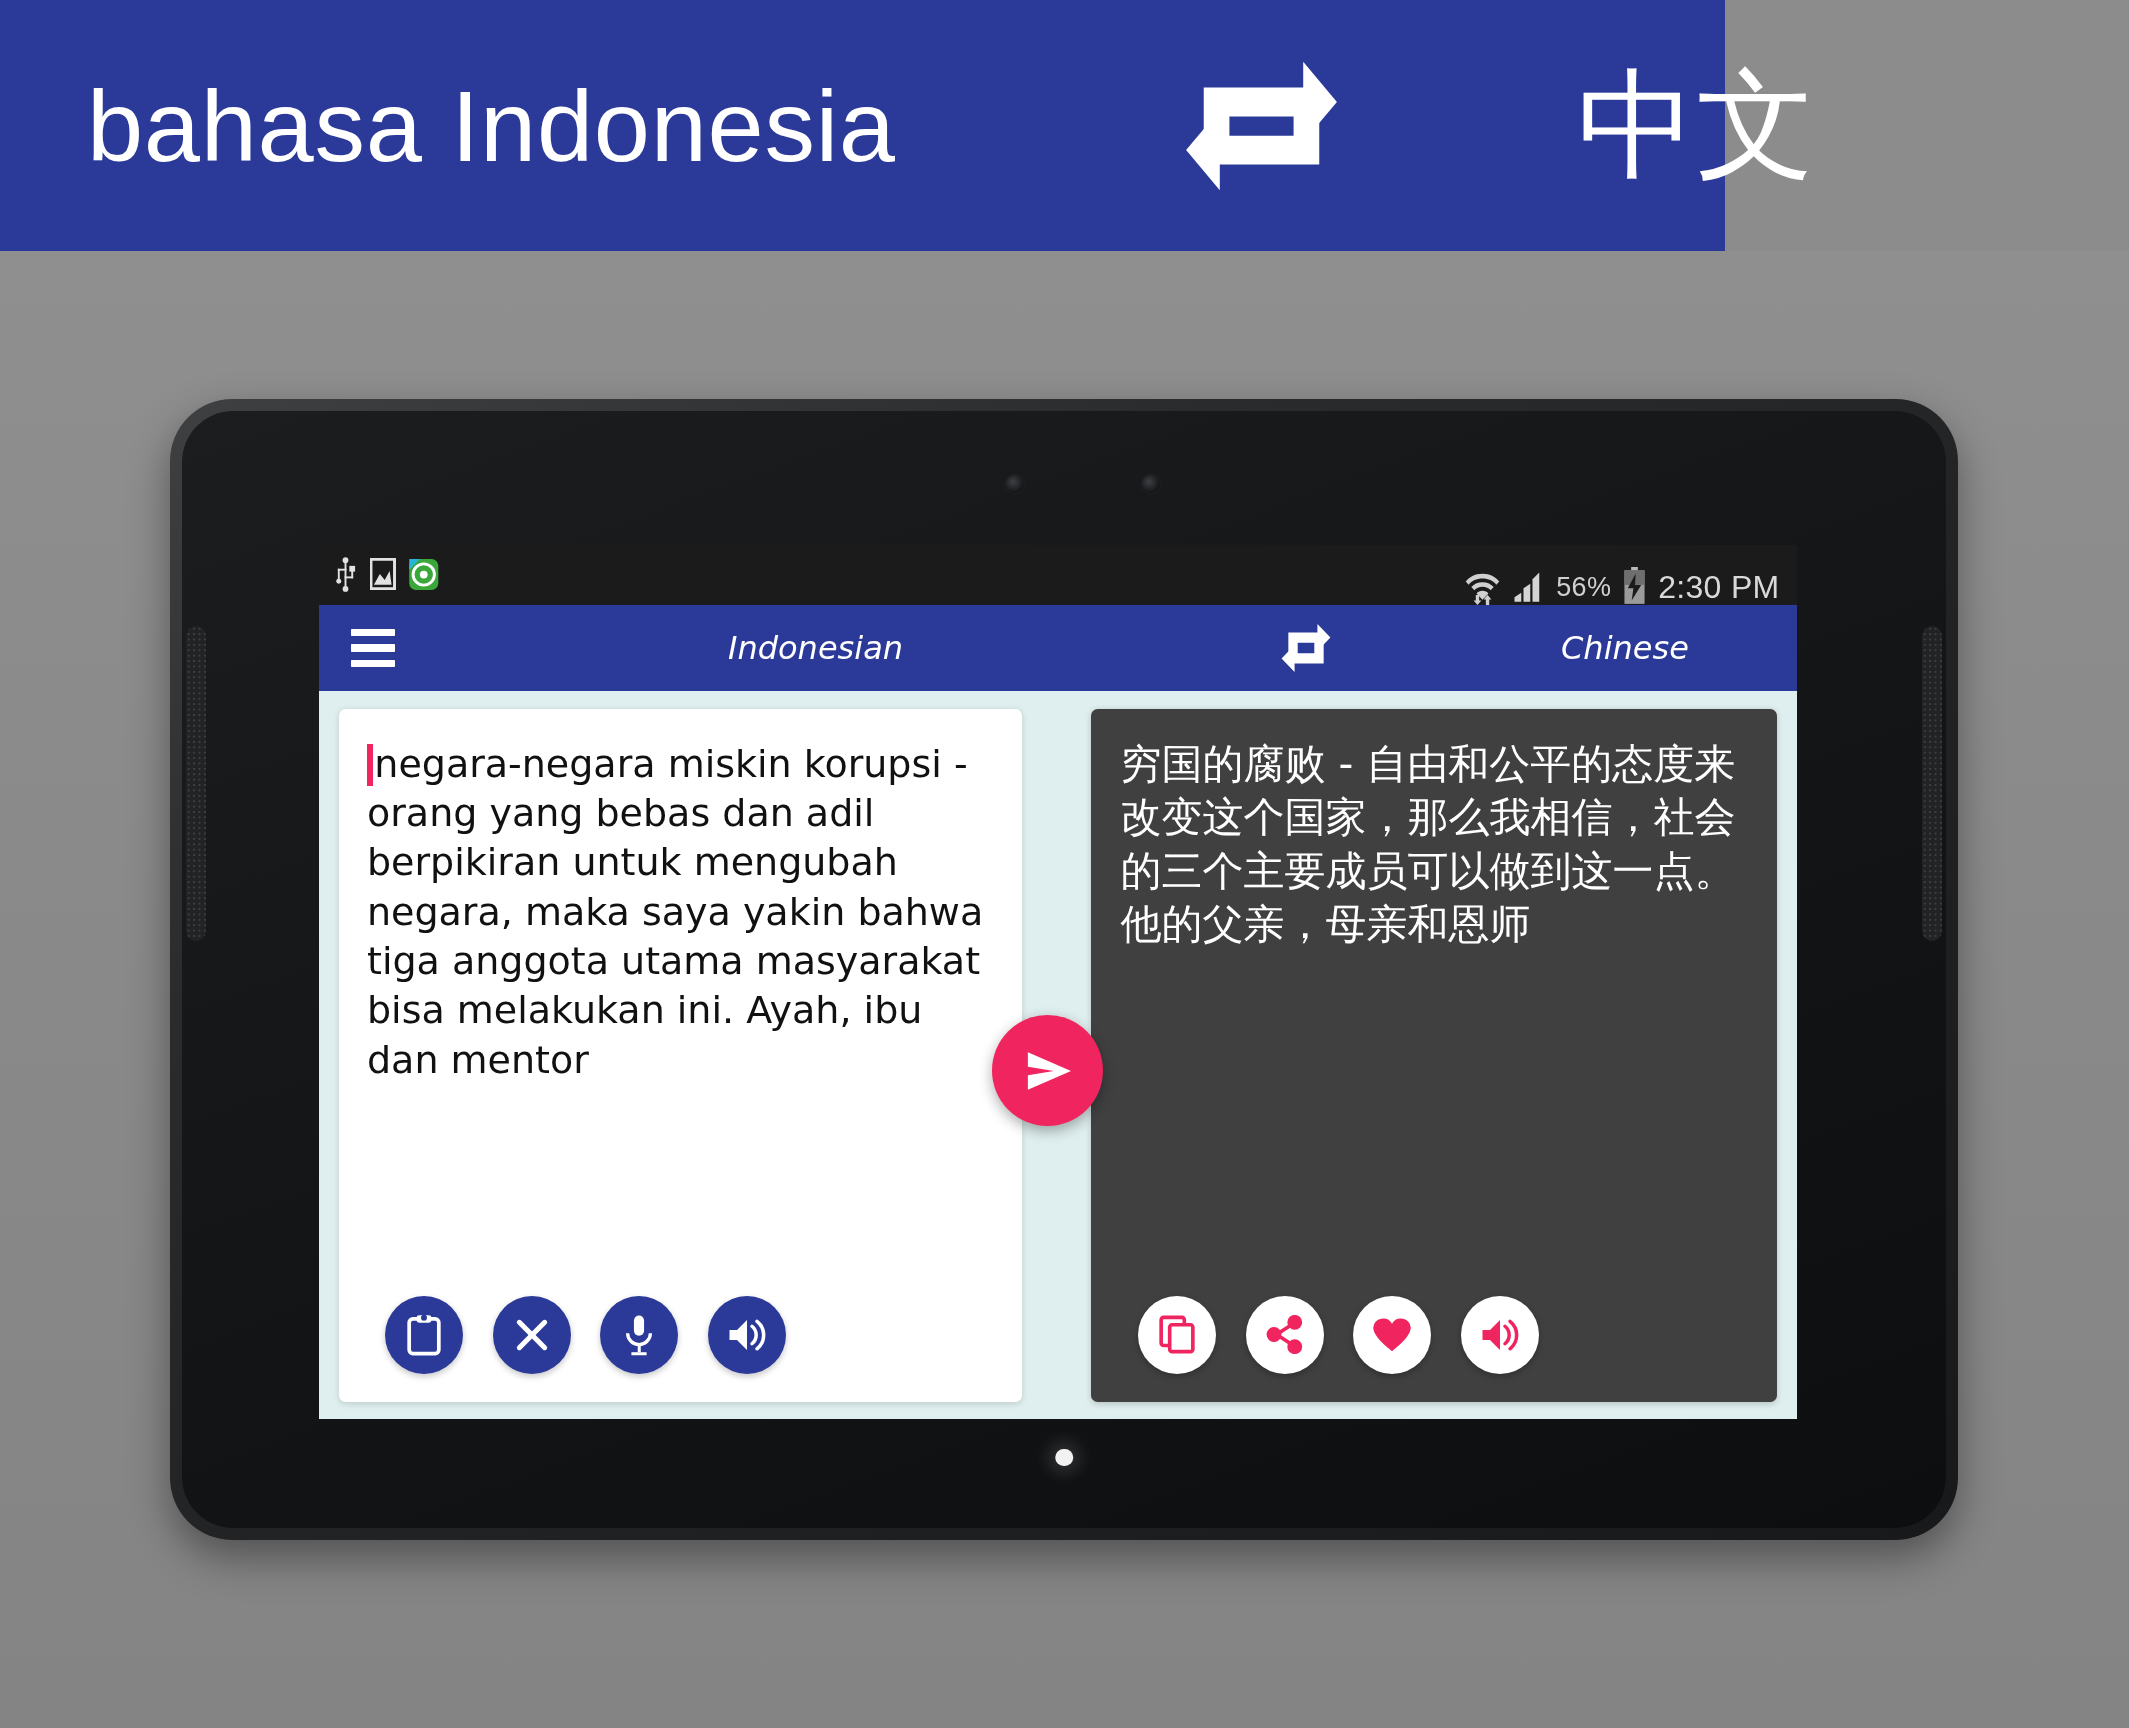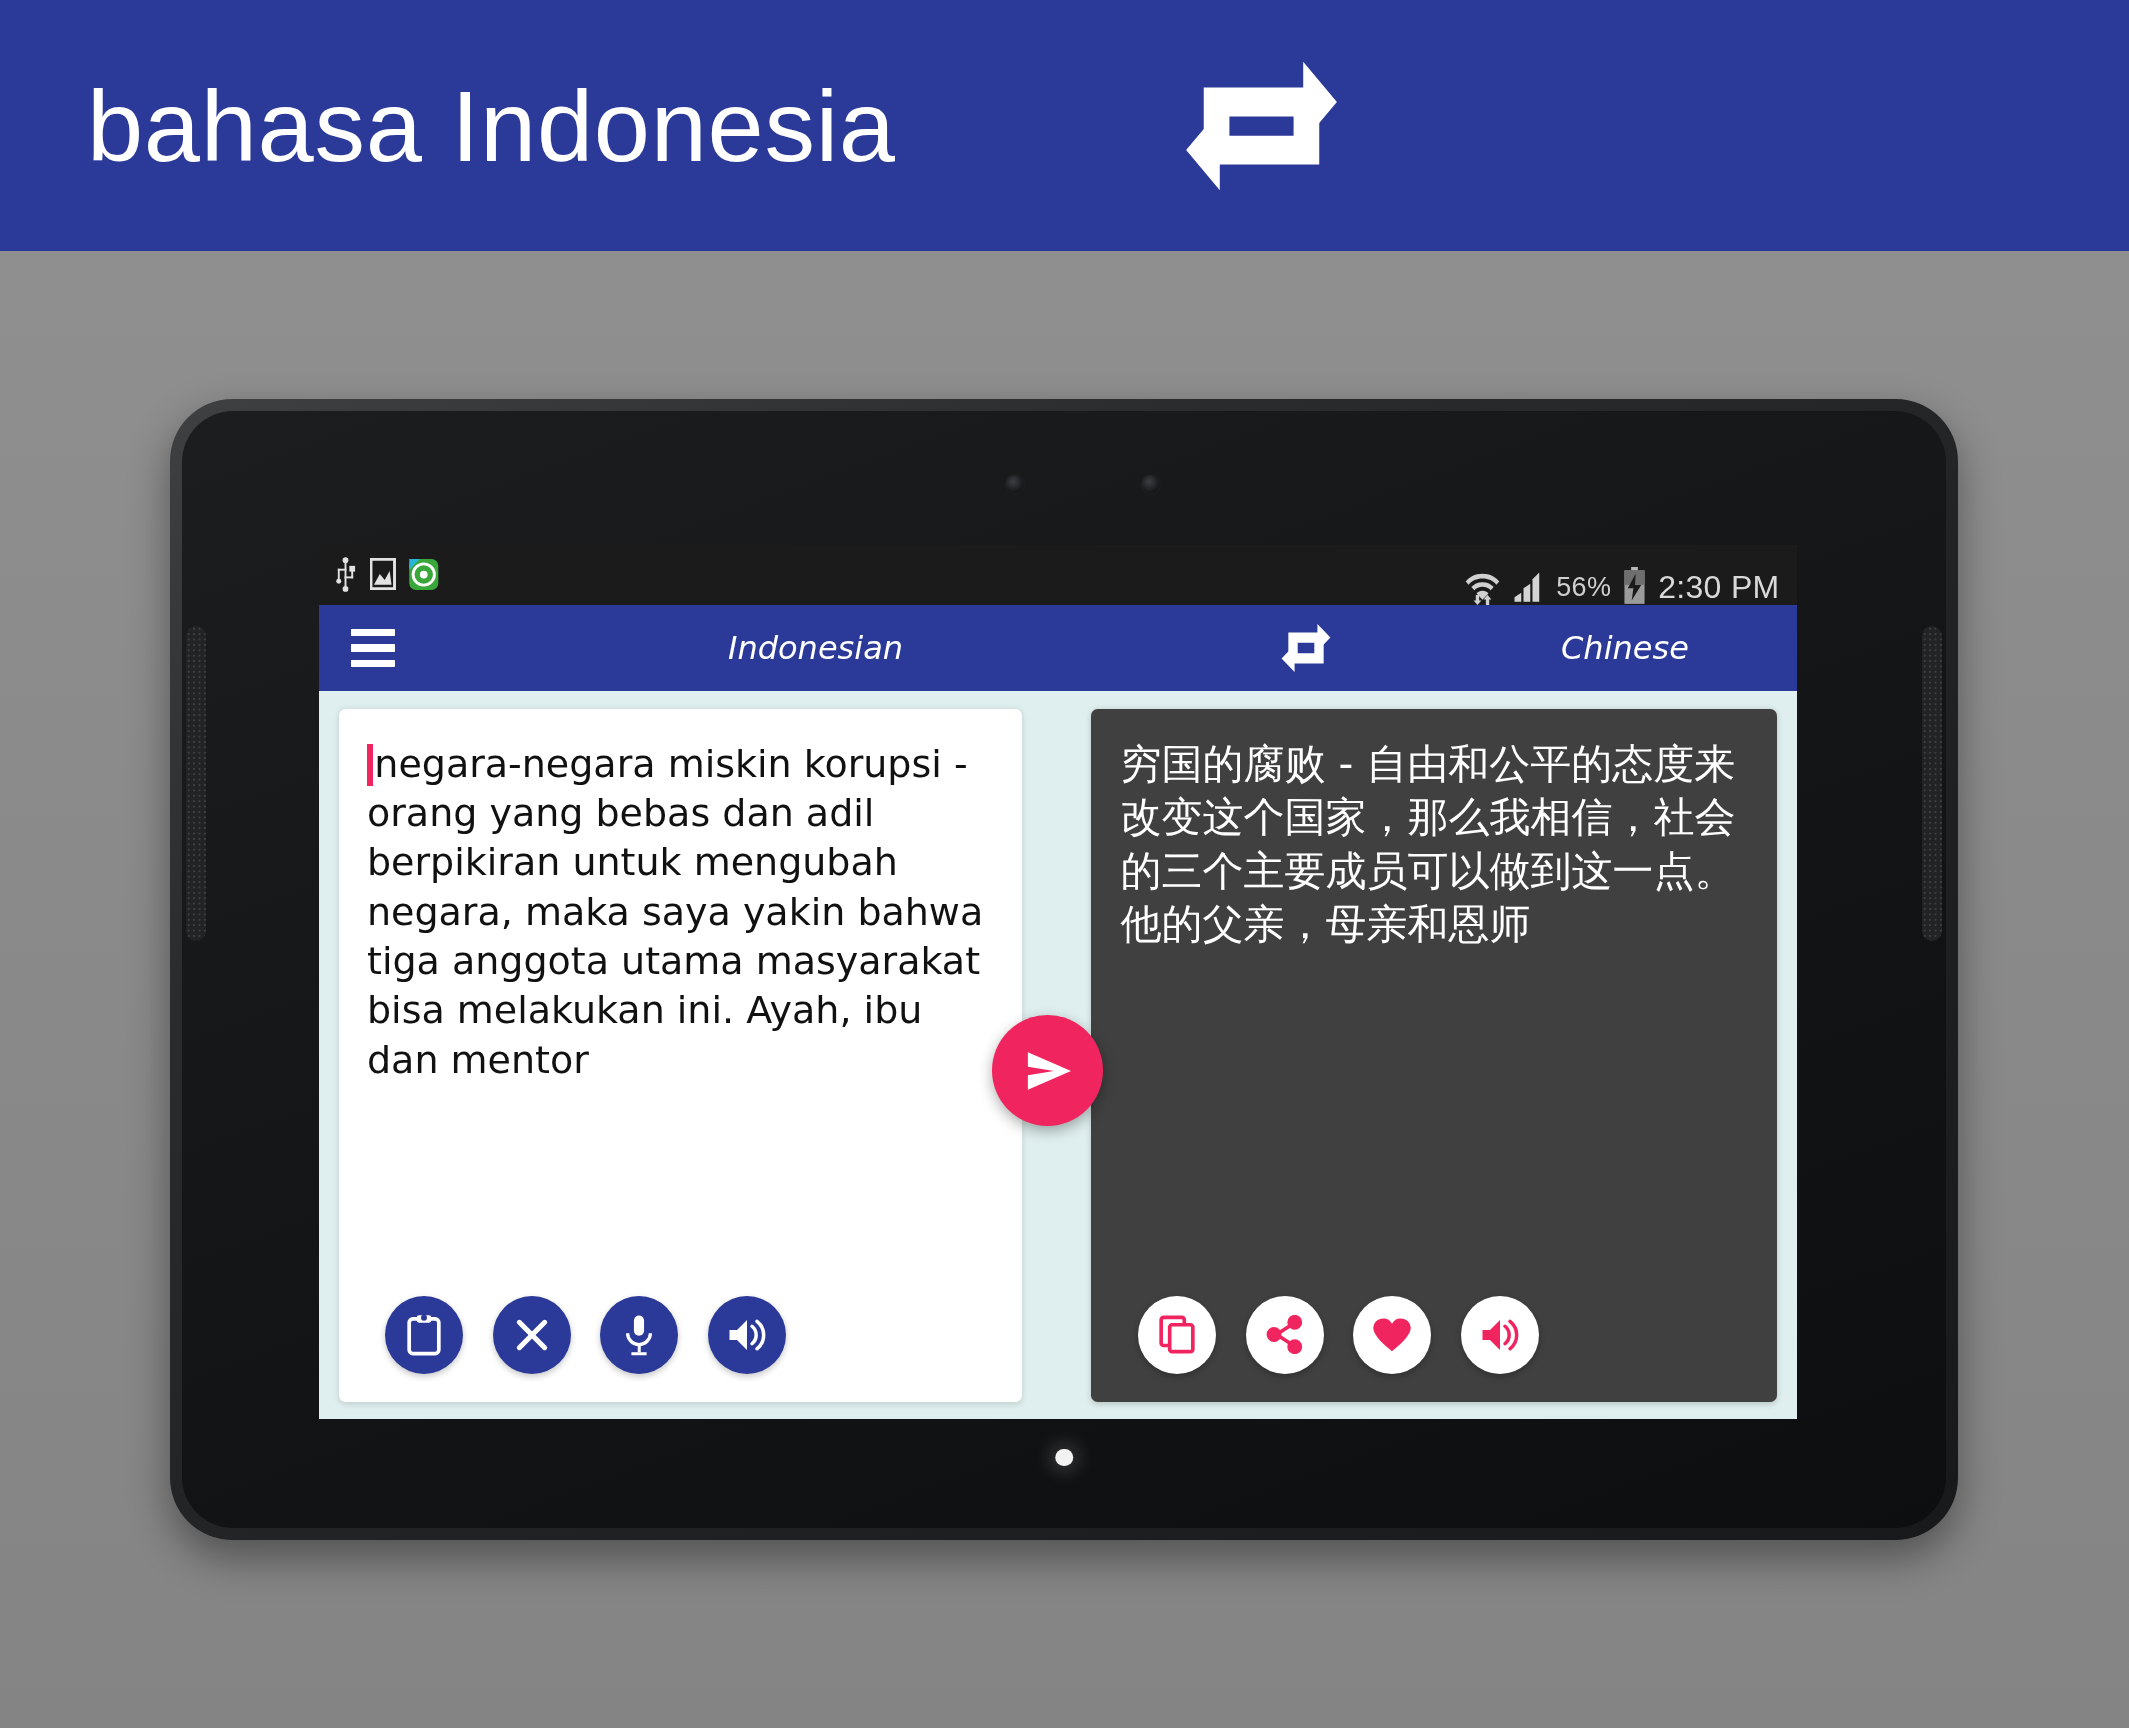--- a/index.html
+++ b/index.html
@@ -9,21 +9,21 @@
     height: 1728px;
     font-family: "Liberation Sans", sans-serif;
     background: #8c8c8c;
     overflow: hidden;
   }
 
   
   #banner {
     position: absolute;
     left: 0; top: 0;
-    width: 2129px;
+    width: 1725px;
     height: 251px;
     background: #2b3a99;
     display: flex;
     align-items: center;
   }
   #banner-lang-left {
     position: absolute;
     left: 87px;
     top: 50%;
     transform: translateY(-50%);
@@ -307,20 +307,21 @@
 <div id="banner">
   <div id="banner-lang-left">bahasa  Indonesia</div>
 
   <div id="banner-swap">
     <svg viewBox="0 0 100 96" width="161" height="154">
       <polygon fill="#ffffff" points="14,24 76,24 76,8 97,33 76,58 76,42 30,42 30,66 14,66"></polygon>
       <polygon fill="#ffffff" points="86,72 24,72 24,88 3,63 24,38 24,54 70,54 70,30 86,30"></polygon>
     </svg>
   </div>
 
+  <div id="banner-lang-right">中文</div>
 </div>
 
 <div id="backdrop"></div>
 
 <div id="tablet">
   <div id="tablet-inner">
 
     <div class="speaker" id="speaker-left"></div>
     <div class="speaker" id="speaker-right"></div>
     <div class="camera" id="camera-a"></div>

